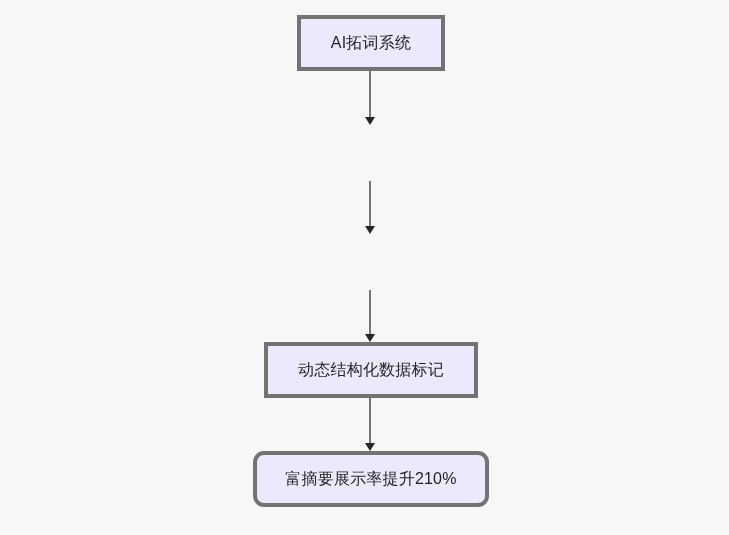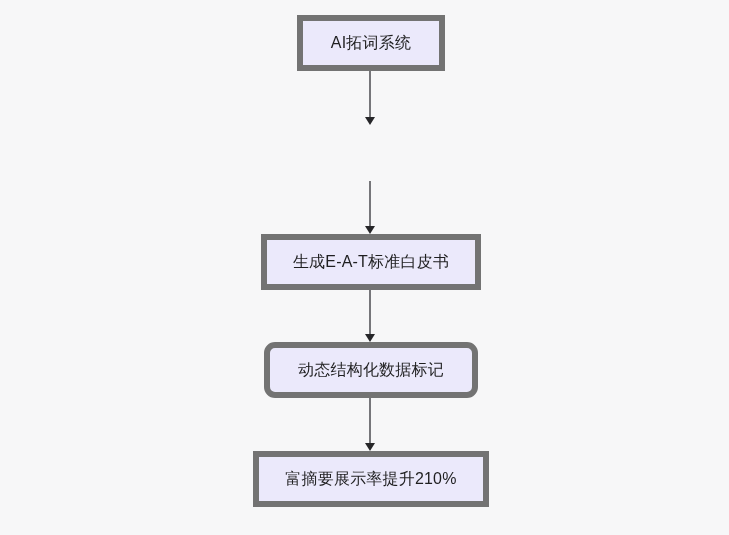--- a/index.html
+++ b/index.html
@@ -17,21 +17,21 @@
   #flowchart {
     position: relative;
     width: 729px;
     height: 535px;
   }
 
   .node {
     position: absolute;
     box-sizing: border-box;
     background: #ebe9fb;
-    border: 6px solid #737373;
+    border: 4px solid #737373;
     border-radius: 0;
     display: flex;
     align-items: center;
     justify-content: center;
     color: #1f1f20;
     font-size: 16px;
     line-height: 1.2;
     letter-spacing: 0.2px;
     white-space: nowrap;
     user-select: none;
@@ -91,25 +91,22 @@
   <div class="edge" style="left:365px; top:398px; width:10px; height:53px;">
     <div class="edge-line" style="height:45px;"></div>
     <div class="edge-arrow"></div>
   </div>
 
   <div class="node" style="left:297px; top:15px; width:148px; height:56px;">
     <span class="node-label">AI拓词系统</span>
   </div>
 
 
-  <div class="node" style="left:261px; top:234px; width:220px; height:56px;">
-    <span class="node-label">生成E-A-T标准白皮书</span>
-  </div>
 
-  <div class="node" style="left:264px; top:342px; width:214px; height:56px;border-radius:11px;">
+  <div class="node" style="left:264px; top:342px; width:214px; height:56px;">
     <span class="node-label">动态结构化数据标记</span>
   </div>
 
-  <div class="node" style="left:253px; top:451px; width:236px; height:56px;">
+  <div class="node" style="left:253px; top:451px; width:236px; height:56px;border-radius:11px;">
     <span class="node-label">富摘要展示率提升210%</span>
   </div>
 
 </div>
 
 </body></html>

